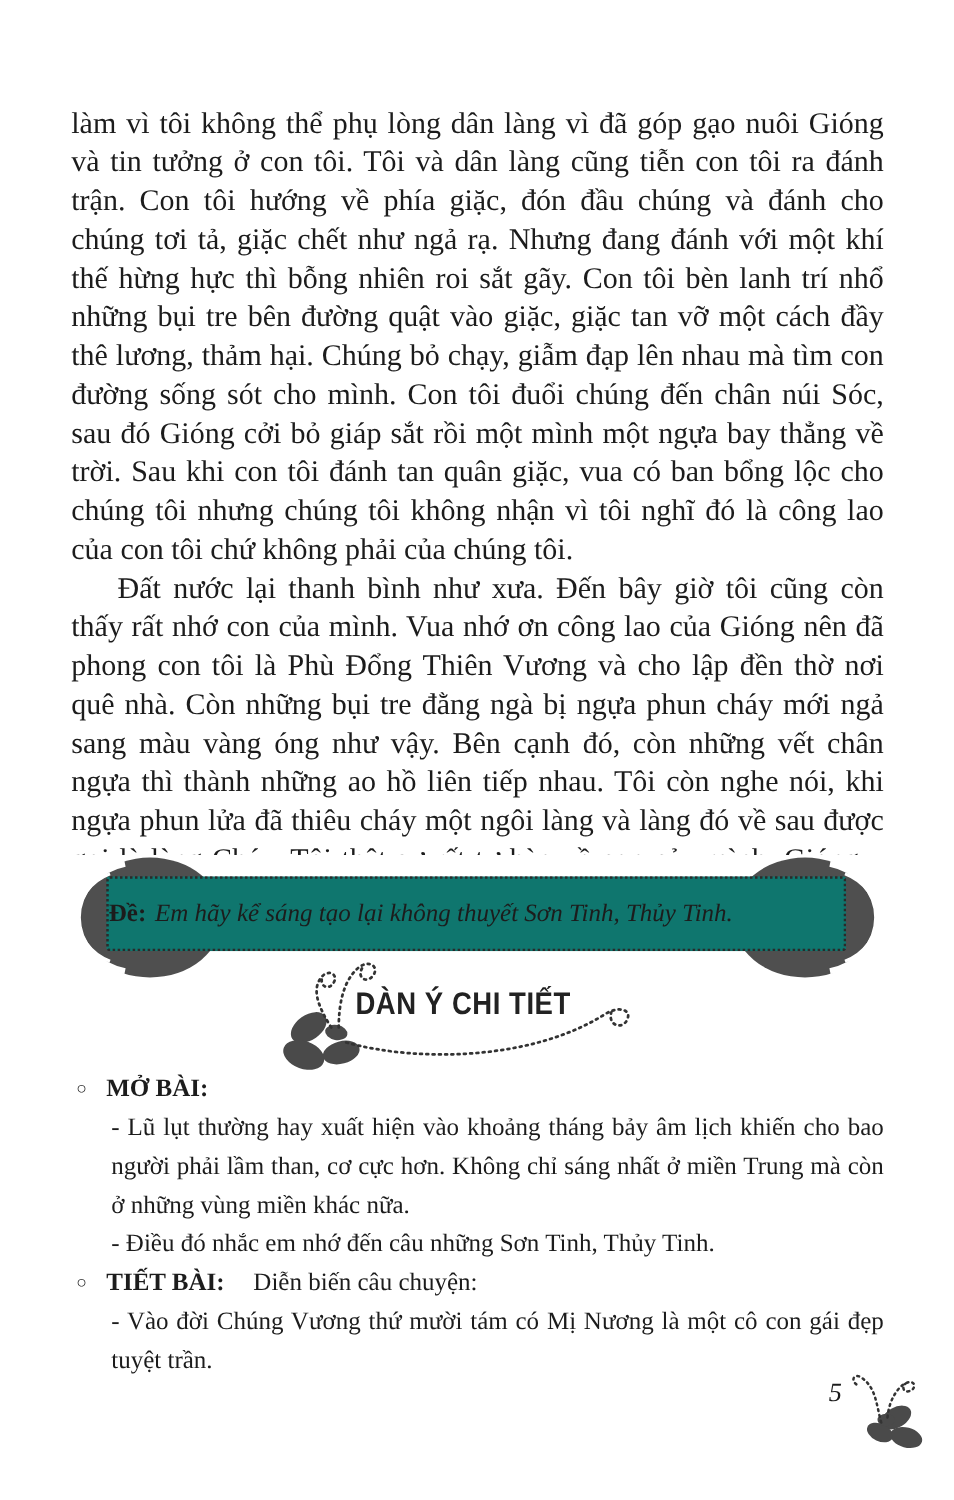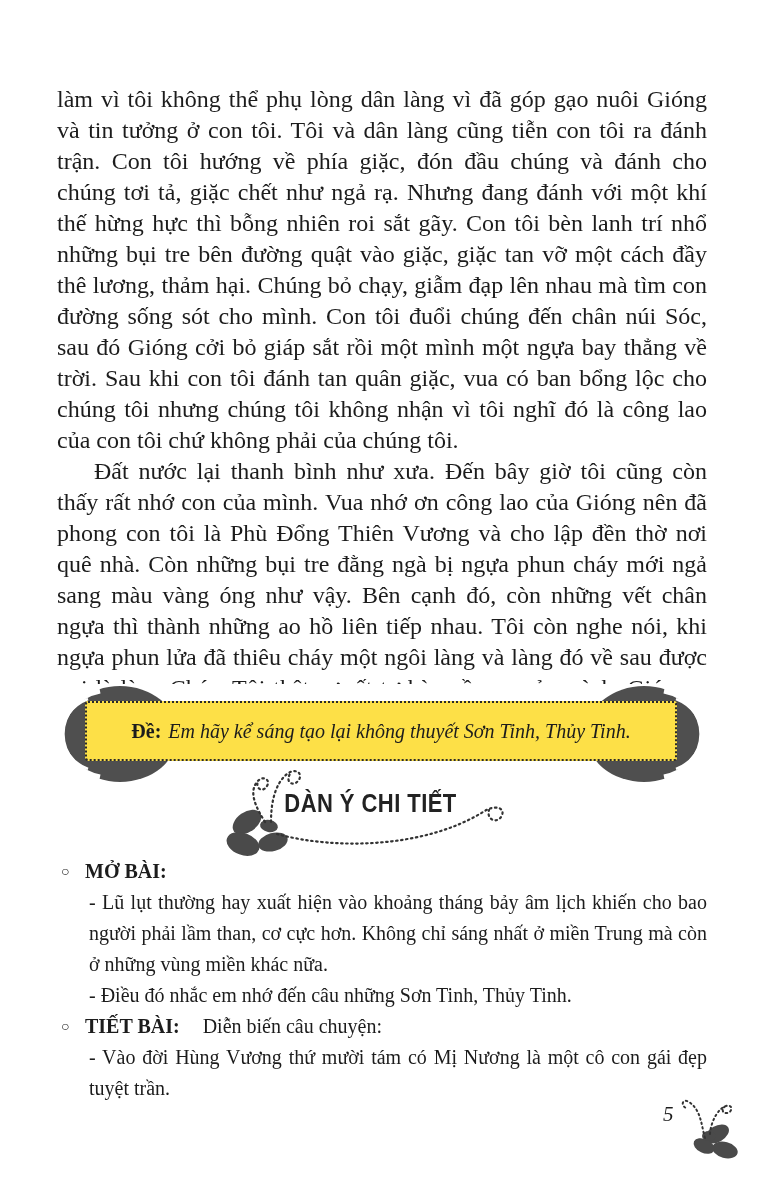--- a/index.html
+++ b/index.html
@@ -22,22 +22,22 @@
   .story-block p{margin:0;}
   .story-block p.indent{text-indent:37px;}
 
   
   .banner{position:absolute;top:685px;left:57px;width:650px;height:100px;}
   .scroll{position:absolute;top:0;width:122px;height:98px;z-index:1;}
   .scroll.left{left:0;}
   .scroll.right{right:0;transform:scaleX(-1);}
   .banner-box{
     position:absolute;left:28px;right:30px;top:16px;height:56px;
-    background:#fde047;border:2px dotted #2a2a2a;border-radius:3px;
-    z-index:2;display:flex;align-items:center;justify-content:center;
+    background:#0f766e;border:2px dotted #2a2a2a;border-radius:3px;
+    z-index:2;display:flex;align-items:center;
     font-size:20px;white-space:nowrap;
   }
   .prompt-label{font-weight:bold;margin-right:7px;}
   .prompt-text{font-style:italic;}
 
   
   .header-flourish{position:absolute;left:225px;top:756px;width:310px;height:104px;}
   .outline-title{
     position:absolute;top:789px;left:-11px;width:763px;text-align:center;
     font-family:"Liberation Sans", sans-serif;font-size:25px;font-weight:bold;
@@ -113,21 +113,21 @@
       <div class="o-heading-row">
         <span class="o-bullet">○</span><span class="o-heading">MỞ BÀI:</span><span class="o-heading-rest"></span>
       </div>
       <p class="o-item">- Lũ lụt thường hay xuất hiện vào khoảng tháng bảy âm lịch khiến cho bao người phải lầm than, cơ cực hơn. Không chỉ sáng nhất ở miền Trung mà còn ở những vùng miền khác nữa.</p>
       <p class="o-item">- Điều đó nhắc em nhớ đến câu những Sơn Tinh, Thủy Tinh.</p>
     </div>
     <div class="o-section">
       <div class="o-heading-row">
         <span class="o-bullet">○</span><span class="o-heading">TIẾT BÀI:</span><span class="o-heading-rest">Diễn biến câu chuyện:</span>
       </div>
-      <p class="o-item">- Vào đời Hùng Vương thứ mười tám có Mị Nương là một cô con gái đẹp tuyệt trần.</p>
+      <p class="o-item">- Vào đời Chúng Vương thứ mười tám có Mị Nương là một cô con gái đẹp tuyệt trần.</p>
     </div>
   </div>
 
   <div class="footer">
     <span class="page-num">5</span>
     <svg class="footer-flourish" viewBox="0 0 66 74">
       <g fill="#4a4a4a">
         <ellipse rx="13" ry="8" transform="translate(40,42) rotate(-30)"></ellipse>
         <ellipse rx="13" ry="8" transform="translate(48,58) rotate(15)"></ellipse>
         <ellipse rx="11" ry="7" transform="translate(27,54) rotate(25)"></ellipse>

